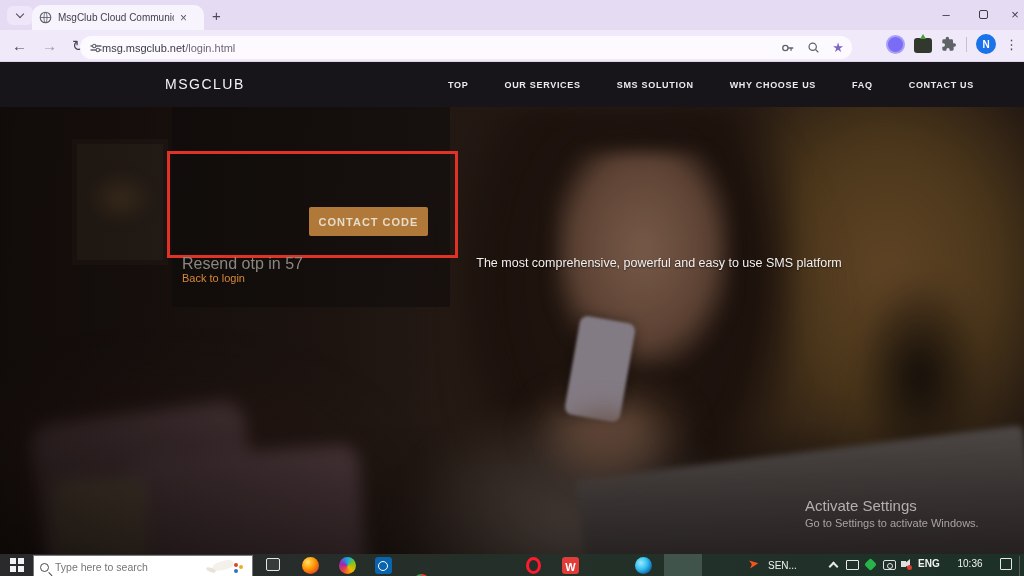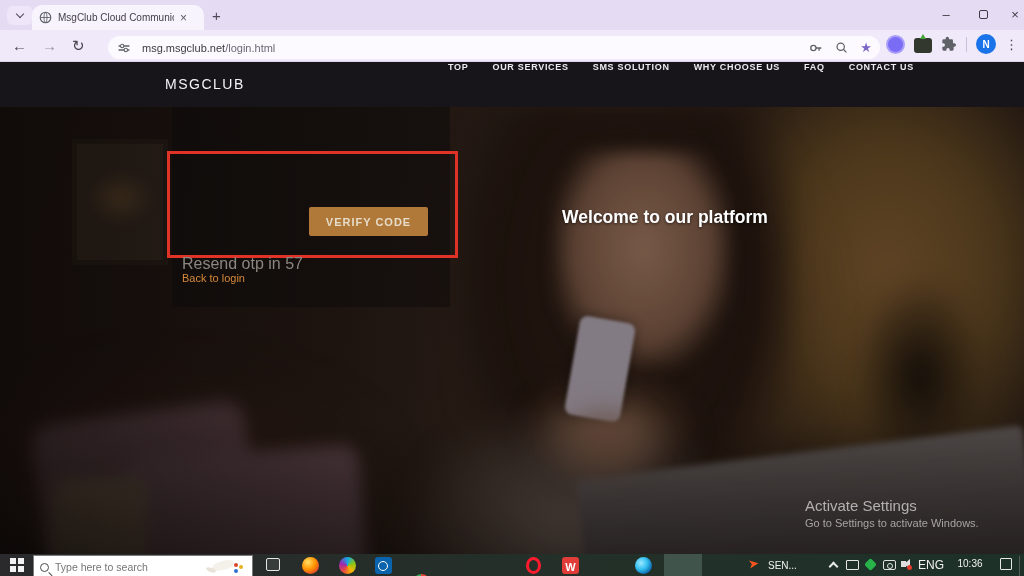--- a/index.html
+++ b/index.html
@@ -18,41 +18,41 @@
   .tab-title{font-size:10px;color:#454149;white-space:nowrap;overflow:hidden;width:116px}
   .tab-close{font-size:12px;color:#5c5761;line-height:1}
   .new-tab{position:absolute;left:212px;top:7px;font-size:15px;color:#4e4956}
   .winbtn{position:absolute;top:0;height:28px;width:30px;display:flex;align-items:center;
     justify-content:center;color:#3f3b44;font-size:13px}
   .restore-sq{width:9px;height:9px;border:1.3px solid #3f3b44;border-radius:2px}
 
   .toolbar{position:absolute;left:0;top:30px;width:1024px;height:32px;background:#f0e9f9;
     border-bottom:1px solid #ddd2ec}
   .navg{position:absolute;top:37px;font-size:15px;color:#4a4550}
-  .pill{position:absolute;left:108px;top:36px;width:772px;height:23px;border-radius:12px;
-    background:#fcfaff;display:flex;align-items:center;padding:0 10px;gap:12px}
+  .pill{position:absolute;left:80px;top:36px;width:772px;height:23px;border-radius:12px;
+    background:#fcfaff;display:flex;align-items:center;padding:0 10px;gap:0}
   .url{font-size:11px;color:#3d3a42;white-space:nowrap}
   .url .path{color:#6d6876}
   .pill-right{position:absolute;right:8px;top:0;height:23px;display:flex;align-items:center;gap:12px}
   .star{font-size:13px;color:#7c66c6;line-height:1}
   .extrow{position:absolute;top:34px;display:flex;align-items:center;gap:9px}
   .ext-purple{width:19px;height:19px;border-radius:50%;background:#7b6cf6;border:2px solid #a99ff9}
   .ext-case{width:18px;height:15px;background:#33382f;border-radius:3px;margin-top:2px;position:relative}
   .ext-case::before{content:"";position:absolute;left:6px;top:-4px;border-left:3px solid transparent;
     border-right:3px solid transparent;border-bottom:5px solid #45a33b}
   .vsep{width:1px;height:15px;background:#c9c0d8}
   .avatar{width:20px;height:20px;border-radius:50%;background:#1a73e8;color:#fff;font-size:10px;
     font-weight:bold;display:flex;align-items:center;justify-content:center}
   .kebab{font-size:13px;color:#4a4550}
 
   
   .siteheader{position:absolute;left:0;top:62px;width:1024px;height:45px;background:#17141a}
   .logo{position:absolute;left:165px;top:14px;color:#f5f3f7;font-size:14px;font-weight:normal;
     letter-spacing:1.5px}
-  .nav{position:absolute;left:448px;top:0;height:45px;display:flex;gap:24px}
+  .nav{position:absolute;left:448px;top:0;height:45px;display:flex;align-items:center;gap:36px}
   .nav span{color:#eceaf0;font-size:9px;font-weight:bold;letter-spacing:.7px;white-space:nowrap}
 
   
   .hero{position:absolute;left:0;top:107px;width:1024px;height:447px;overflow:hidden;
     background:linear-gradient(100deg,#1b1310 0%,#241a14 35%,#2e2118 55%,#241a13 100%)}
   .hero div{position:absolute}
   .wood1{left:700px;top:-20px;width:340px;height:400px;filter:blur(12px);
     background:radial-gradient(ellipse at 55% 45%,#6e4e2b 0%,#57401f 40%,rgba(40,28,16,0) 75%)}
   .wood2{left:600px;top:0;width:240px;height:420px;filter:blur(14px);
     background:radial-gradient(ellipse,#4a351d 0%,rgba(40,28,16,0) 70%)}
@@ -160,21 +160,21 @@
     transform:rotate(45deg);border-radius:2px}
   .camico{position:absolute;left:883px;top:560px;width:13px;height:10px;border:1.5px solid #e0e0e0;
     border-radius:2px;position:absolute}
   .camico::after{content:"";position:absolute;left:3px;top:2px;width:4px;height:4px;
     border:1.2px solid #e0e0e0;border-radius:50%}
   .spk{position:absolute;left:901px;top:561px;width:5px;height:6px;background:#e0e0e0}
   .spk::before{content:"";position:absolute;left:3px;top:-2px;border-top:5px solid transparent;
     border-bottom:5px solid transparent;border-right:6px solid #e0e0e0}
   .spk::after{content:"";position:absolute;left:6px;top:4px;width:5px;height:5px;border-radius:50%;
     background:#e03b2f}
-  .lang{position:absolute;left:918px;top:558px;color:#f2f2f2;font-size:12px;font-weight:normal}
+  .lang{position:absolute;left:918px;top:558px;color:#f2f2f2;font-size:10px;font-weight:bold}
   .clock{position:absolute;left:950px;top:558px;color:#f2f2f2;font-size:10px;width:40px;text-align:center}
   .action{position:absolute;left:1000px;top:558px;width:12px;height:12px;border:1.5px solid #e8e8e8;
     border-radius:1px}
   .deskline{position:absolute;left:1019px;top:556px;width:1px;height:20px;background:#5a5a5a}
 </style>
 </head>
 <body>
 
 <div id="screen">
 
@@ -269,26 +269,26 @@
       <div class="hand"></div>
     <div class="dimL"></div>
       <div class="dimB"></div>
       <div class="dimAll"></div>
   </div>
 
   <div class="panel"></div>
   <div class="redbox"></div>
 
 
-  <button class="btn btn-resend">VERIFY CODE</button>
+  <button class="btn btn-resend">CONTACT CODE</button>
 
   <div class="countdown">Resend otp in 57</div>
   <div class="backlink">Back to login</div>
 
-  <div class="hero-title">Welcome to our platform</div>
+  <div class="hero-sub">The most comprehensive, powerful and easy to use SMS platform</div>
 
   <div class="act1">Activate Settings</div>
   <div class="act2">Go to Settings to activate Windows.</div>
 
   <div class="taskbar"></div>
 
   <div class="winlogo">
       <i></i>
       <i></i>
       <i></i>

